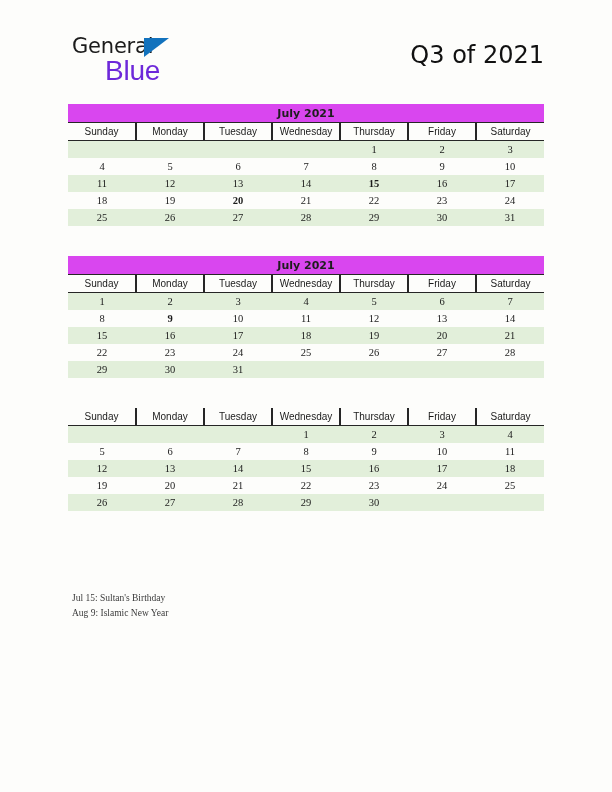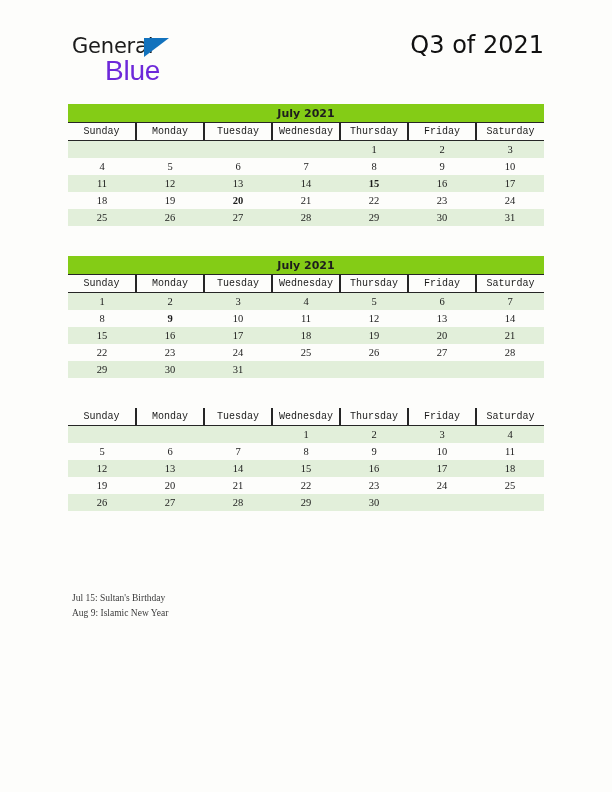--- a/index.html
+++ b/index.html
@@ -61,21 +61,21 @@
     top: 21px;
     font-family: Liberation Sans, sans-serif;
     font-size: 28px;
     color: #6d28d9;
     letter-spacing: -0.2px;
     white-space: nowrap;
   }
   .title-block {
     position: absolute;
     right: 0;
-    top: 4px;
+    top: 14px;
     text-align: right;
   }
   .title-main {
     font-family: "DejaVu Sans", sans-serif;
     font-size: 24px;
     color: #111111;
     line-height: 30px;
     white-space: nowrap;
   }
   .title-sub {
@@ -93,37 +93,37 @@
     left: 68px;
     width: 476px;
   }
   #month-0 { top: 104px; }
   #month-1 { top: 256px; }
   #month-2 { top: 408px; }
 
   .month-title {
     height: 19px;
     line-height: 19px;
-    background: #84cc16;
+    background: #d946ef;
     text-align: center;
     font-family: "DejaVu Sans", sans-serif;
     font-weight: bold;
     font-size: 11px;
     color: #1d1d1d;
     border-bottom: 1.4px solid #262626;
     box-sizing: border-box;
   }
   table.cal {
     border-collapse: collapse;
     width: 476px;
     table-layout: fixed;
   }
   table.cal th {
     height: 17px;
-    font-family: Liberation Mono, monospace;
+    font-family: Liberation Sans, sans-serif;
     font-weight: normal;
     font-size: 10px;
     color: #1b1b1b;
     text-align: center;
     border-bottom: 1.2px solid #262626;
     border-left: 2.5px solid #262626;
     border-right: 2.5px solid #262626;
     padding: 0;
     background: #fdfdfb;
   }

